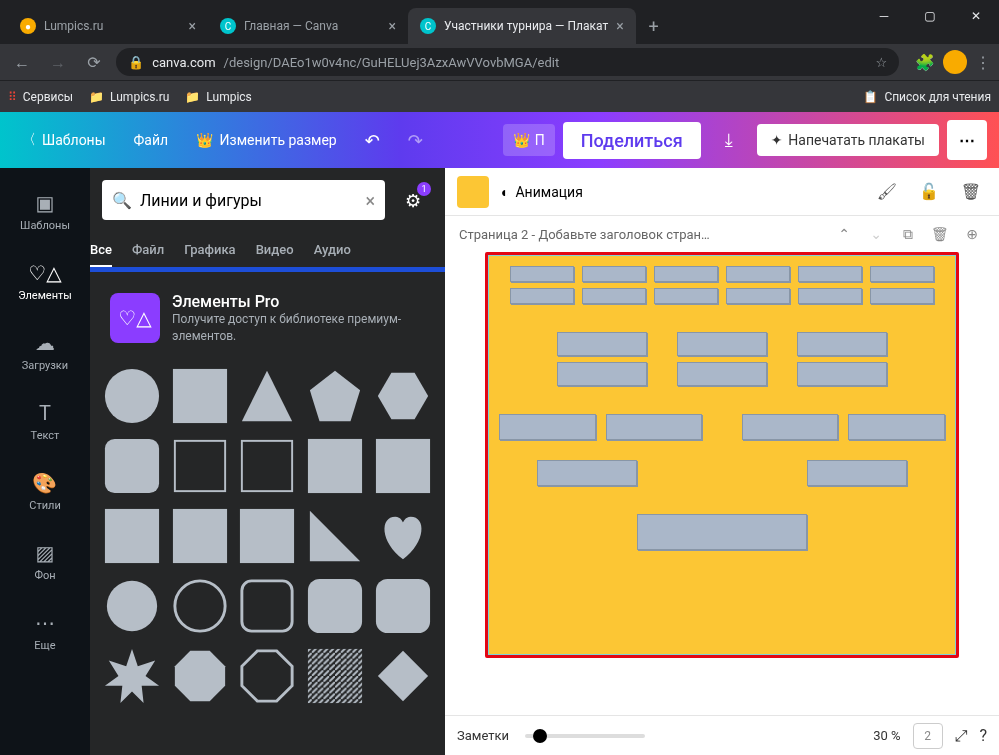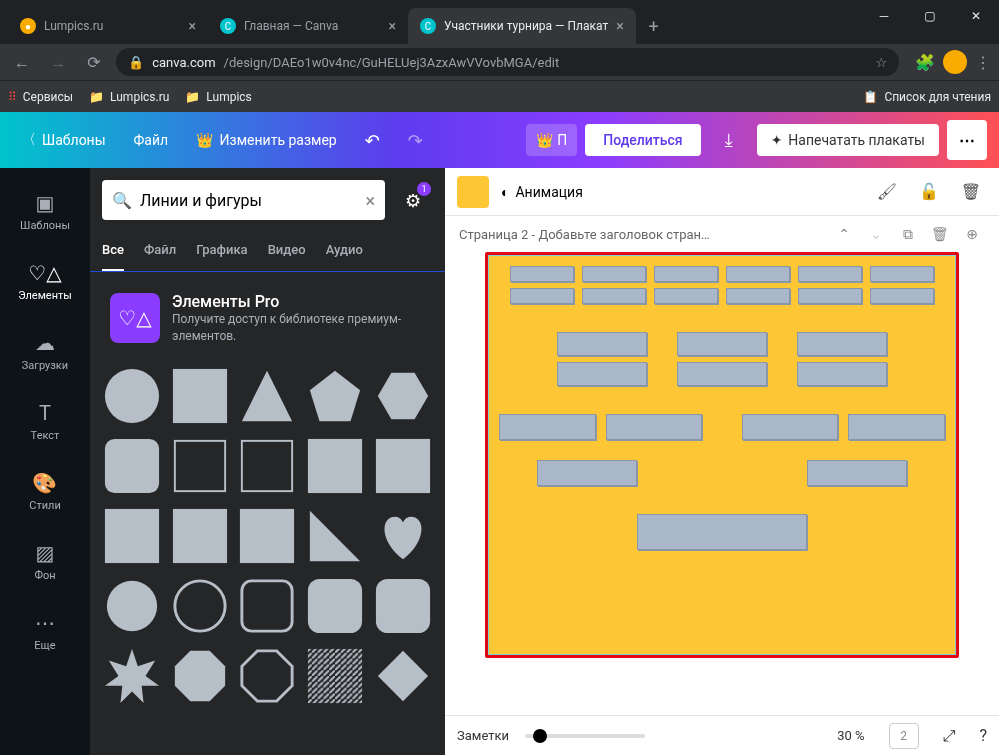--- a/index.html
+++ b/index.html
@@ -26,21 +26,21 @@
 .bookmark-item { display: flex; align-items: center; gap: 6px; }
 .bookmark-folder { color: #f9ab00; }
 .reading-list { margin-left: auto; display: flex; align-items: center; gap: 6px; }
 
 
 .canva-app { position: absolute; top: 112px; left: 0; right: 0; bottom: 0; background: #fff; }
 .canva-header { height: 56px; background: linear-gradient(90deg, #00c4cc 0%, #5e3bee 40%, #8b3dff 60%, #ff5154 100%); display: flex; align-items: center; padding: 0 12px; gap: 12px; }
 .canva-menu { display: flex; align-items: center; gap: 8px; color: #fff; font-size: 14px; }
 .canva-menu-item { padding: 6px 10px; cursor: pointer; display: flex; align-items: center; gap: 6px; }
 .canva-header-right { margin-left: auto; display: flex; align-items: center; gap: 8px; }
-.btn-share { background: #fff; color: #5e3bee; padding: 8px 18px; border-radius: 4px; font-size: 14px; font-weight: 500; cursor: pointer; }
+.btn-share { background: #fff; color: #5e3bee; padding: 8px 18px; border-radius: 4px; font-size: 18px; font-weight: 500; cursor: pointer; }
 .btn-pro { background: rgba(255,255,255,0.2); color: #fff; padding: 8px 10px; border-radius: 4px; font-size: 14px; display:flex; align-items:center; gap:4px;}
 .btn-download { width: 40px; height: 40px; display: flex; align-items: center; justify-content: center; color: #fff; font-size: 18px; }
 .btn-print { background: #fff; color: #333; padding: 8px 14px; border-radius: 4px; font-size: 14px; display: flex; align-items: center; gap: 6px; }
 .btn-more { background: #fff; width: 40px; height: 40px; display: flex; align-items: center; justify-content: center; border-radius: 4px; font-weight: bold; }
 
 
 .canva-body { display: flex; height: calc(100% - 56px); }
 .left-rail { width: 90px; background: #0e1318; display: flex; flex-direction: column; align-items: center; padding-top: 8px; }
 .rail-item { width: 100%; height: 70px; display: flex; flex-direction: column; align-items: center; justify-content: center; gap: 4px; color: #a8afb6; font-size: 11px; cursor: pointer; }
 .rail-item.active { color: #fff; }
@@ -48,21 +48,21 @@
 .rail-icon { font-size: 20px; color: #a8afb6; }
 
 .side-panel { width: 355px; background: #252627; display: flex; flex-direction: column; }
 .search-row { padding: 12px; display: flex; gap: 8px; align-items: center; }
 .search-box { flex: 1; height: 40px; background: #fff; border-radius: 4px; display: flex; align-items: center; padding: 0 10px; gap: 8px; }
 .search-box input { border: none; outline: none; flex: 1; font-size: 16px; }
 .search-clear { color: #888; font-size: 18px; cursor: pointer; }
 .filter-btn { width: 40px; height: 40px; display: flex; align-items: center; justify-content: center; color: #fff; position: relative; }
 .filter-badge { position: absolute; top: 2px; right: 2px; width: 14px; height: 14px; background: #8b3dff; border-radius: 50%; font-size: 9px; display: flex; align-items: center; justify-content: center; color: #fff; }
 
-.sub-tabs { display: flex; padding: 0 12px; gap: 20px; border-bottom: 1px solid #1d4ed8; height: 40px; }
+.sub-tabs { display: flex; padding: 0 0; gap: 20px; border-bottom: 5px solid #1d4ed8; height: 40px; }
 .sub-tab { color: #a8afb6; font-size: 13px; font-weight: 500; padding: 10px 0; cursor: pointer; position: relative; }
 .sub-tab.active { color: #fff; }
 .sub-tab.active::after { content: ''; position: absolute; bottom: 0; left: 0; right: 0; height: 2px; background: #fff; }
 
 .pro-banner { margin: 12px; padding: 8px; display: flex; gap: 12px; align-items: center; }
 .pro-banner-icon { width: 50px; height: 50px; background: #8b3dff; border-radius: 8px; display: flex; align-items: center; justify-content: center; color: #fff; font-size: 20px; }
 .pro-banner-text { flex: 1; }
 .pro-banner-title { color: #fff; font-size: 16px; font-weight: 500; }
 .pro-banner-sub { color: #a8afb6; font-size: 12px; line-height: 1.4; }
 
@@ -88,21 +88,21 @@
 .canvas-page { width: 468px; height: 400px; background: #fcc634; border: 1px solid #7dd3d8; position: relative; padding: 10px; }
 .bracket-row { display: flex; justify-content: center; gap: 8px; margin-bottom: 6px; }
 .bracket-box { background: #aab7c9; border: 1px solid #8896a7; box-shadow: 1px 1px 0 #8896a7; }
 .bracket-box.small { width: 64px; height: 16px; }
 .bracket-box.med { width: 90px; height: 24px; }
 .bracket-box.large { width: 100px; height: 26px; }
 
 .bottom-bar { height: 40px; border-top: 1px solid #e5e5e5; display: flex; align-items: center; padding: 0 12px; gap: 16px; font-size: 13px; color: #333; }
 .zoom-slider { width: 120px; height: 4px; background: #ddd; border-radius: 2px; position: relative; }
 .zoom-thumb { width: 14px; height: 14px; background: #000; border-radius: 50%; position: absolute; left: 8px; top: -5px; }
-.bottom-right { margin-left: auto; display: flex; align-items: center; gap: 24px; text-align: right; }
+.bottom-right { margin-left: auto; display: flex; align-items: center; gap: 12px; text-align: right; }
 .bottom-right .ph-btn { border: 1px solid #ccc; border-radius: 4px; width: 30px; height: 26px; font-size: 12px; }
 
 </style>
 </head>
 <body>
 
 <div class="browser-top">
   <div class="tabs">
     <div class="tab">
       <span class="tab-favicon" style="background:#f9ab00;color:#fff">●</span>

